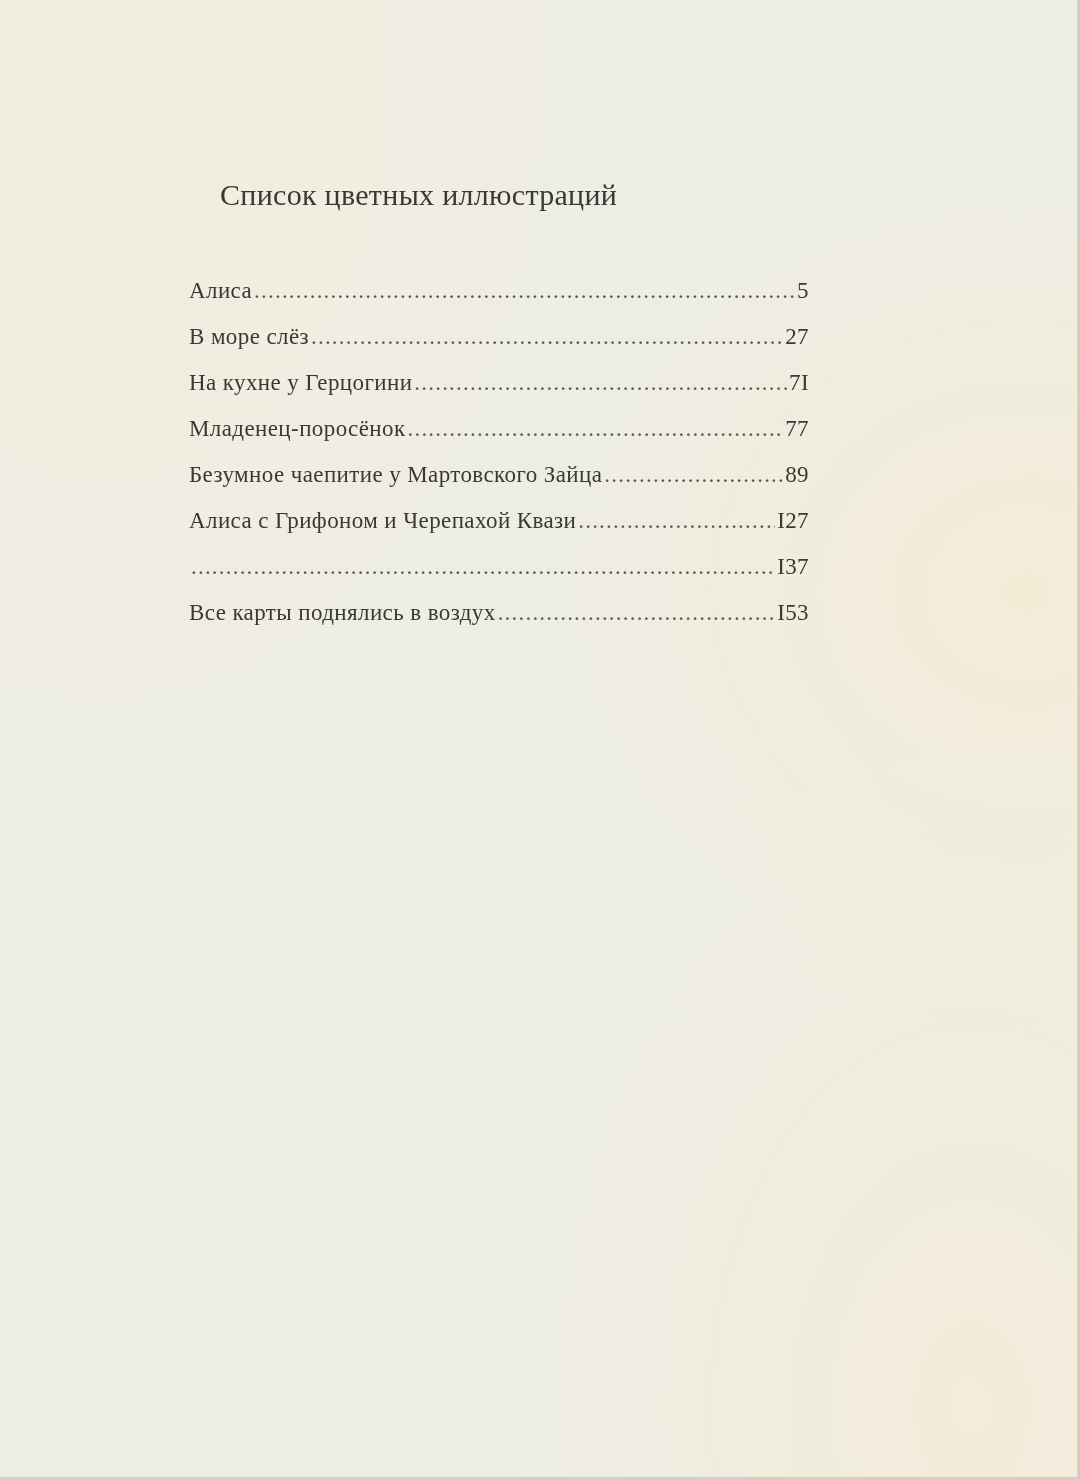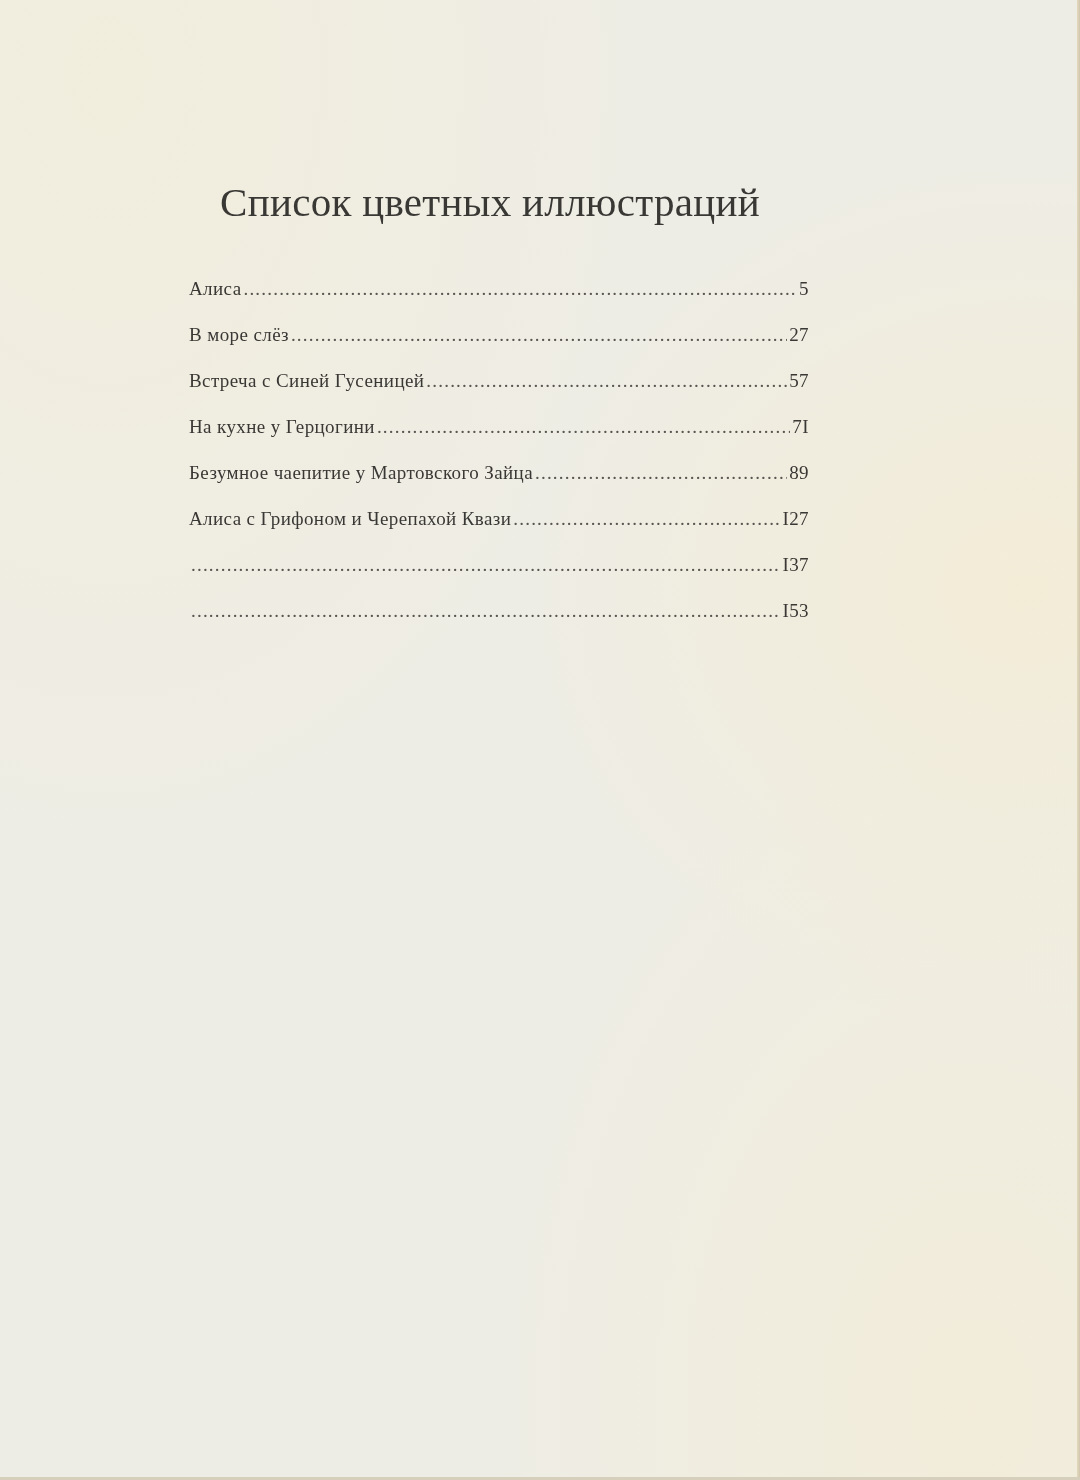--- a/index.html
+++ b/index.html
@@ -36,39 +36,39 @@
       position: absolute;
       left: 0; bottom: 0;
       width: 1080px; height: 3px;
       background: #d6cfbb;
     }
     .title {
       position: absolute;
       left: 220px;
       top: 178px;
       width: 560px;
-      font-size: 41px;
+      font-size: 30px;
       letter-spacing: 0.3px;
       color: #3a3835;
       white-space: nowrap;
     }
     .toc {
       position: absolute;
       left: 189px;
       top: 278px;
       width: 620px;
       margin: 0;
       padding: 0;
       list-style: none;
     }
     .toc-row {
       display: flex;
       align-items: baseline;
       height: 46px;
-      font-size: 19px;
+      font-size: 23px;
       letter-spacing: 0.4px;
       color: #3a3835;
     }
     .toc-label {
       white-space: nowrap;
       flex: 0 0 auto;
     }
     .toc-leader {
       flex: 1 1 auto;
       overflow: hidden;
@@ -100,41 +100,42 @@
       <span class="toc-label">Алиса</span>
       <span class="toc-leader"></span>
       <span class="toc-page">5</span>
     </li>
     <li class="toc-row">
       <span class="toc-label">В море слёз</span>
       <span class="toc-leader"></span>
       <span class="toc-page">27</span>
     </li>
     <li class="toc-row">
-      <span class="toc-label">Встреча с Синей Гусеницей</span>
-      <span class="toc-leader"></span>
-      <span class="toc-page">57</span>
-    </li>
-    <li class="toc-row">
       <span class="toc-label">На кухне у Герцогини</span>
       <span class="toc-leader"></span>
       <span class="toc-page">7I</span>
+    </li>
+    <li class="toc-row">
+      <span class="toc-label">Младенец-поросёнок</span>
+      <span class="toc-leader"></span>
+      <span class="toc-page">77</span>
     </li>
     <li class="toc-row">
       <span class="toc-label">Безумное чаепитие у Мартовского Зайца</span>
       <span class="toc-leader"></span>
       <span class="toc-page">89</span>
     </li>
     <li class="toc-row">
       <span class="toc-label">Алиса с Грифоном и Черепахой Квази</span>
       <span class="toc-leader"></span>
       <span class="toc-page">I27</span>
     </li>
     <li class="toc-row">
       <span class="toc-leader"></span>
       <span class="toc-page">I37</span>
     </li>
     <li class="toc-row">
+      <span class="toc-label">Все карты поднялись в воздух</span>
       <span class="toc-leader"></span>
       <span class="toc-page">I53</span>
     </li>
   </ul>
 </div>
 
 </body></html>

